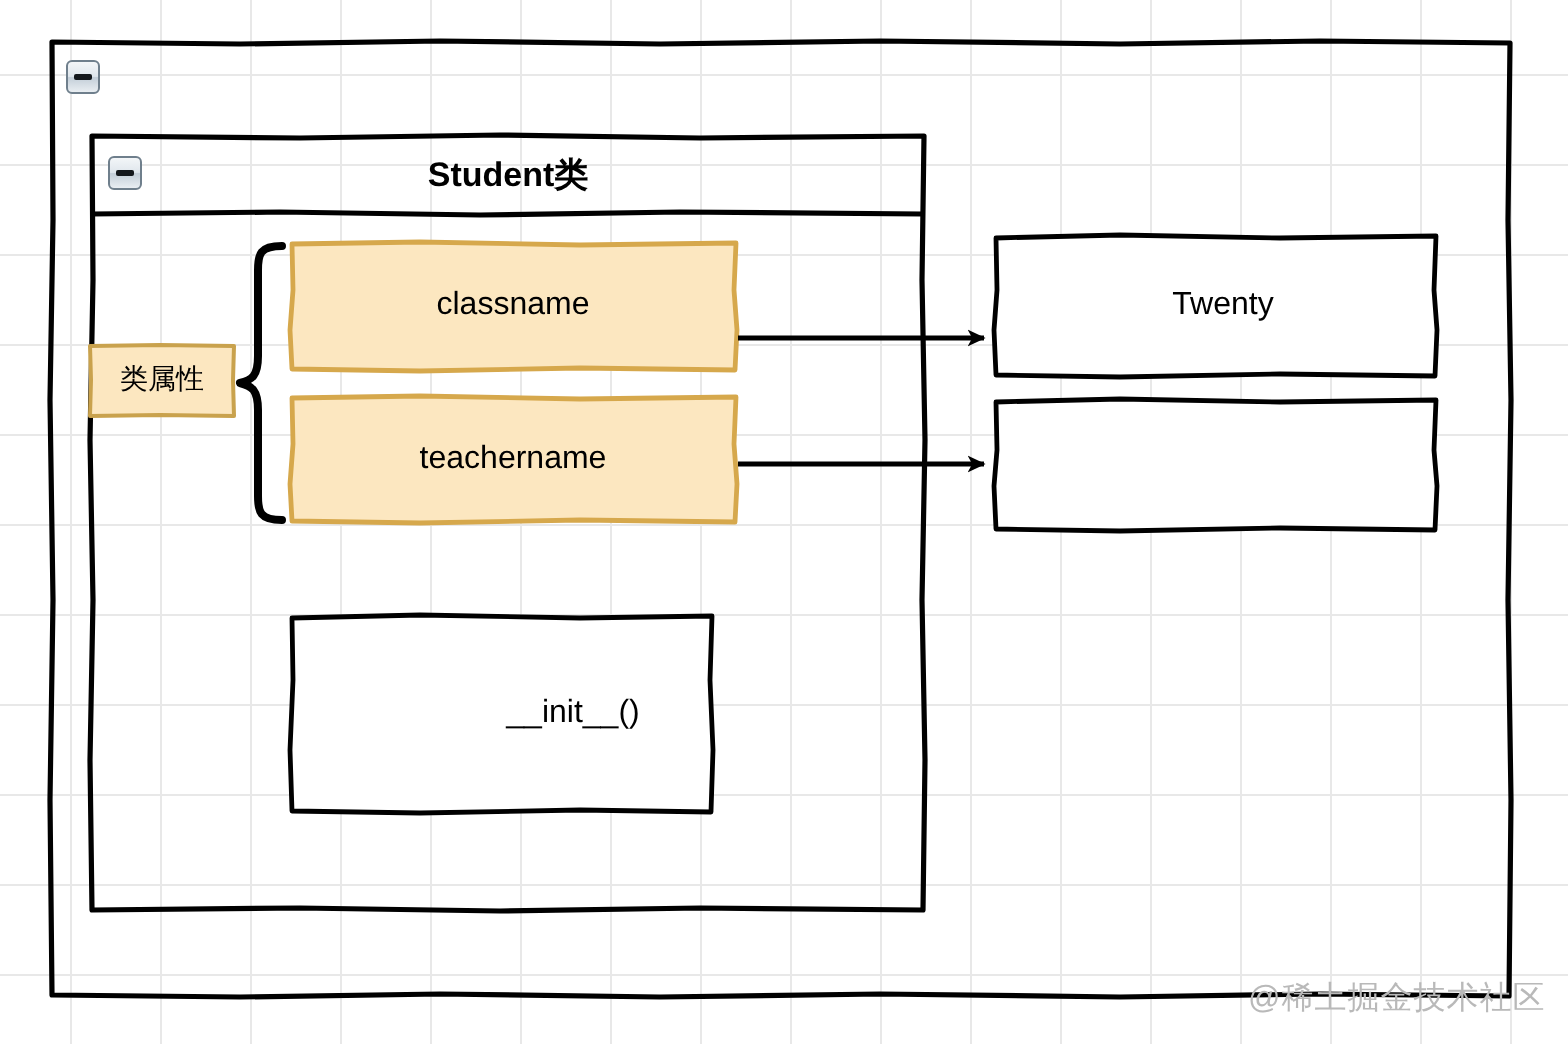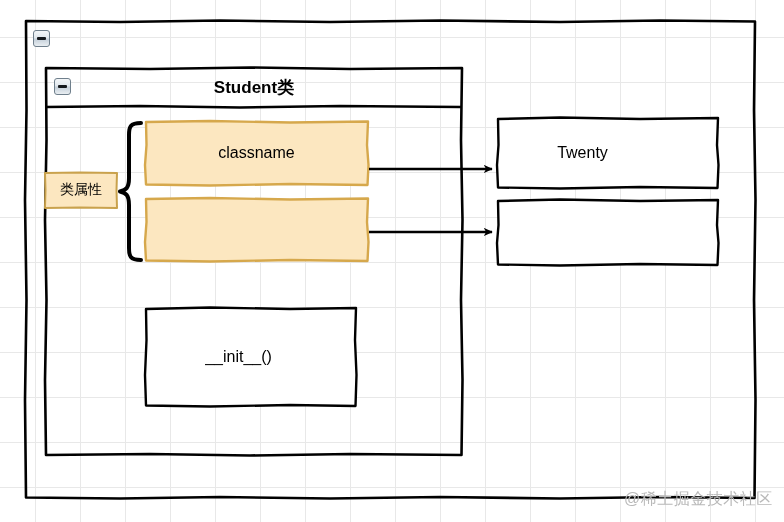--- a/index.html
+++ b/index.html
@@ -144,21 +144,22 @@
 
   <div class="minus-icon" style="left:33px; top:30px;"></div>
   <div class="minus-icon" style="left:54px; top:78px;"></div>
 
   <div class="lbl attr-tag-text" style="left:45px; top:172px; width:72px; height:36px;">类属性</div>
 
   <div class="lbl title-text" style="left:46px; top:68px; width:416px; height:39px;">Student类</div>
 
   <div class="lbl box-text" style="left:145px; top:121px; width:223px; height:64px;">classname</div>
 
+  <div class="lbl box-text" style="left:145px; top:198px; width:223px; height:63px;">teachername</div>
 
-  <div class="lbl box-text" style="left:145px; top:308px; width:187px; height:98px;">__init__()</div>
+  <div class="lbl box-text" style="left:145px; top:308px; width:187px; height:98px;padding-left:48px;">__init__()</div>
 
-  <div class="lbl box-text" style="left:472px; top:118px; width:221px; height:70px;border-radius:28px;">Twenty</div>
+  <div class="lbl box-text" style="left:501px; top:118px; width:221px; height:70px;border-radius:28px;">Twenty</div>
 
 
   <div class="watermark" style="left:624px; top:489px;">@稀土掘金技术社区</div>
 
 </div>
 
 </body></html>

